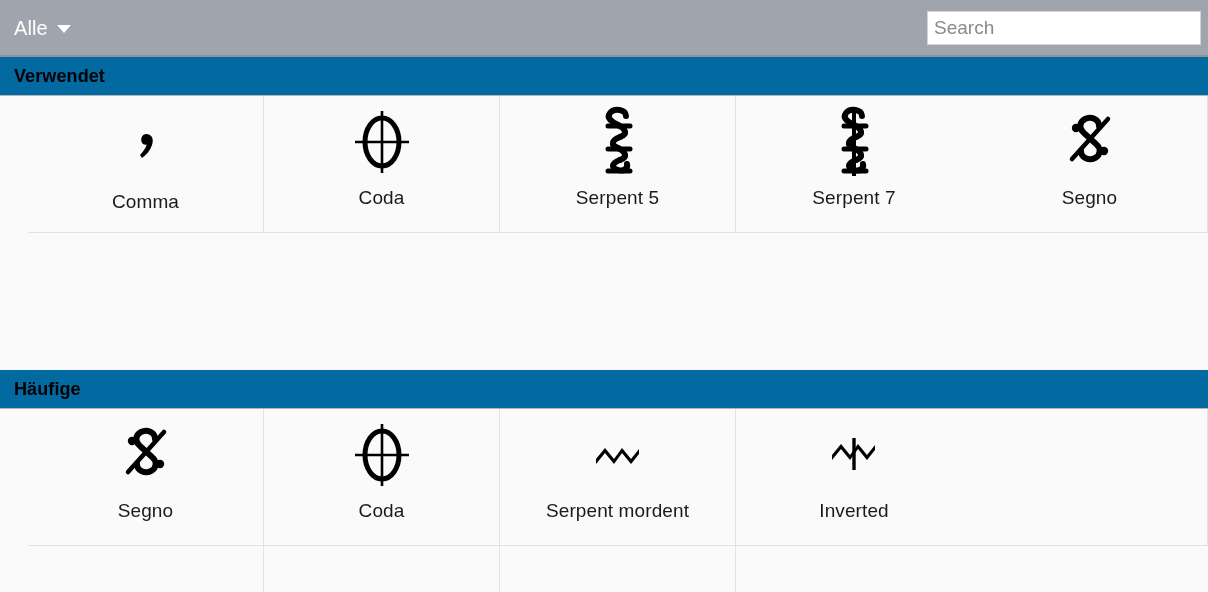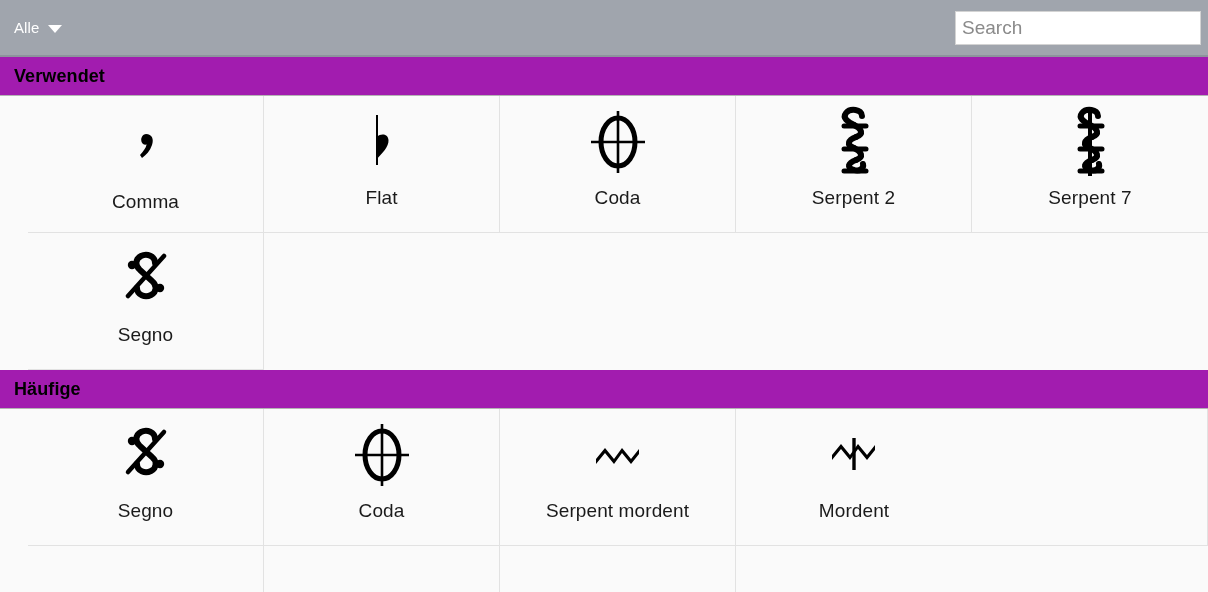--- a/index.html
+++ b/index.html
@@ -28,57 +28,57 @@
   .filter-button {
     display: flex;
     align-items: center;
     gap: 9px;
     margin-left: 14px;
     cursor: default;
     user-select: none;
   }
   .filter-label {
     color: #ffffff;
-    font-size: 15px;
+    font-size: 20px;
     line-height: 1;
     letter-spacing: 0.1px;
   }
   .caret {
     width: 0;
     height: 0;
     border-left: 7px solid transparent;
     border-right: 7px solid transparent;
     border-top: 8px solid #ffffff;
     margin-top: 3px;
   }
   .search-wrap {
     position: absolute;
     right: 7px;
     top: 11px;
   }
   .search-input {
-    width: 246px;
+    width: 274px;
     height: 34px;
     box-sizing: border-box;
     background: #ffffff;
     border: 1px solid #d3d3d3;
     outline: none;
     padding: 0 6px;
     font-family: "Liberation Sans", sans-serif;
     font-size: 19px;
     color: #222;
   }
   .search-input::placeholder {
     color: #8a8a8a;
     opacity: 1;
   }
 
   
   .section-header {
-    background: #a21caf;
+    background: #0369a1;
     border-bottom: 1px solid #b4b4b4;
     height: 39px;
     display: flex;
     align-items: center;
     box-sizing: border-box;
   }
   .section-header-title {
     font-size: 18px;
     font-weight: bold;
     color: #000;
@@ -158,30 +158,20 @@
 
   <div class="cell filled">
     <div class="glyph g-comma">
       <svg width="30" height="60" viewBox="0 0 30 60" aria-hidden="true">
         <path d="M15 18 C21 18 23 23 21 29 C19 35 15 39 11 42 L9 39 C12 36 15 32 15.6 28.6 C13 29.2 10.2 27.4 10.2 24 C10.2 20.8 12.4 18 15 18 Z" fill="#000"></path>
       </svg>
     </div>
     <div class="caption">Comma</div>
   </div>
 
-  <div class="cell filled">
-    <div class="glyph g-flat">
-      <svg width="30" height="70" viewBox="0 0 30 70" aria-hidden="true">
-        <path d="M10 8 L10 58 C10 58 10 58 10 58" stroke="#000" stroke-width="2" fill="none"></path>
-        <path d="M10 30 C14 26 21 27 21.5 33 C22 40 15 46 10 52 Z" fill="#000"></path>
-        <rect x="9" y="8" width="2" height="48" fill="#000"></rect>
-      </svg>
-    </div>
-    <div class="caption">Flat</div>
-  </div>
 
   <div class="cell filled">
     <div class="glyph g-coda">
       <svg width="62" height="68" viewBox="0 0 62 68" aria-hidden="true">
         <ellipse cx="31" cy="34" rx="17" ry="24" fill="none" stroke="#000" stroke-width="5"></ellipse>
         <line x1="31" y1="3" x2="31" y2="65" stroke="#000" stroke-width="2.6"></line>
         <line x1="4" y1="34" x2="58" y2="34" stroke="#000" stroke-width="2.6"></line>
       </svg>
     </div>
     <div class="caption">Coda</div>
@@ -197,21 +187,21 @@
           <path d="M24 44 C32 48 34 53 26 56"></path>
           <path d="M26 56 C18 59 16 64 24 66 C30 68 34 64 33 60"></path>
         </g>
         <g stroke="#000" stroke-width="5" stroke-linecap="round">
           <line x1="14" y1="22" x2="36" y2="22"></line>
           <line x1="14" y1="45" x2="36" y2="45"></line>
           <line x1="14" y1="67" x2="36" y2="67"></line>
         </g>
       </svg>
     </div>
-    <div class="caption">Serpent 2</div>
+    <div class="caption">Serpent 5</div>
   </div>
 
   <div class="cell filled last-col">
     <div class="glyph g-serpent">
       <svg width="48" height="76" viewBox="0 0 48 76" aria-hidden="true">
         <g fill="none" stroke="#000" stroke-width="6" stroke-linecap="round">
           <path d="M32 12 C32 5 20 4 16 9 C12 14 18 18 24 21"></path>
           <path d="M24 21 C32 25 34 30 26 33"></path>
           <path d="M26 33 C18 36 16 41 24 44"></path>
           <path d="M24 44 C32 48 34 53 26 56"></path>
@@ -285,21 +275,21 @@
     <div class="caption">Serpent mordent</div>
   </div>
 
   <div class="cell filled last-col">
     <div class="glyph g-mordent">
       <svg width="52" height="38" viewBox="0 0 52 38" aria-hidden="true">
         <path d="M4 19 L13 8 L22 19 L30 8 L39 19 L47 9 L47 14 L39 24 L30 13 L22 24 L13 13 L4 24 Z" fill="#000"></path>
         <line x1="26" y1="2" x2="26" y2="34" stroke="#000" stroke-width="3.4"></line>
       </svg>
     </div>
-    <div class="caption">Mordent</div>
+    <div class="caption">Inverted</div>
   </div>
 
   <div class="cell filled"></div>
   <div class="cell filled"></div>
   <div class="cell filled"></div>
   <div class="cell filled"></div>
   <div class="cell filled last-col"></div>
 </div>
 
 </body></html>

